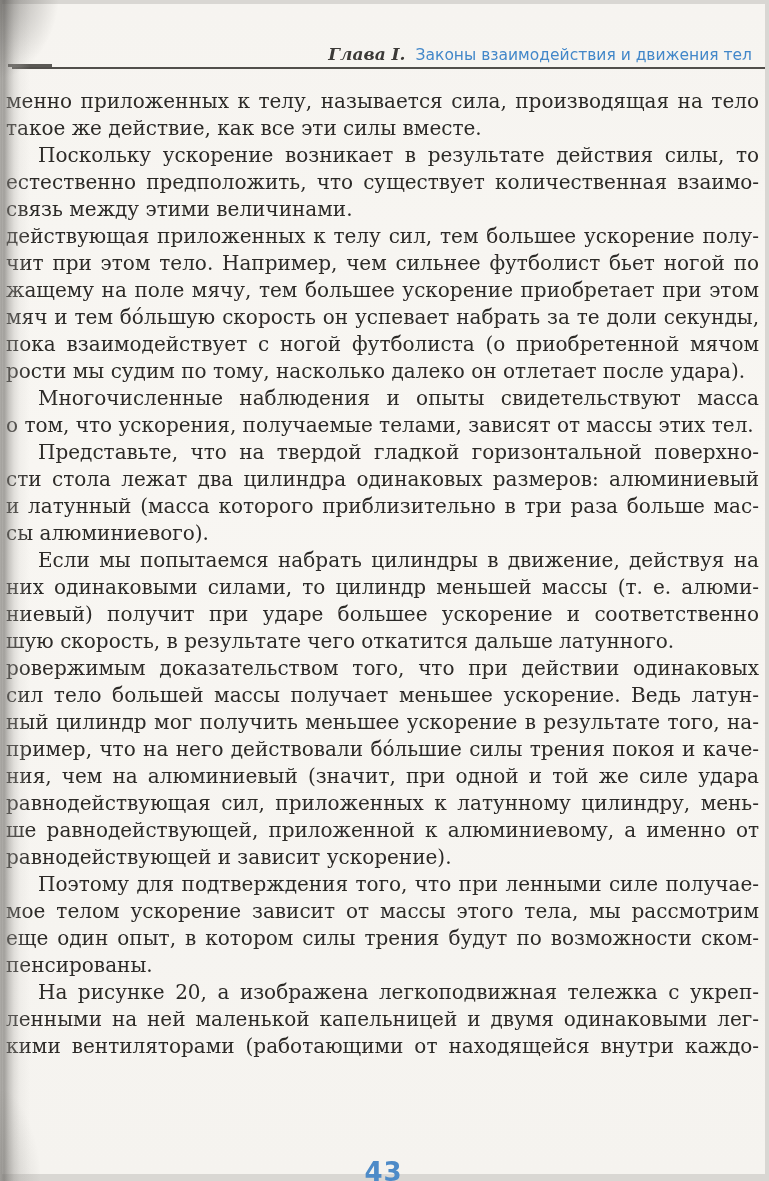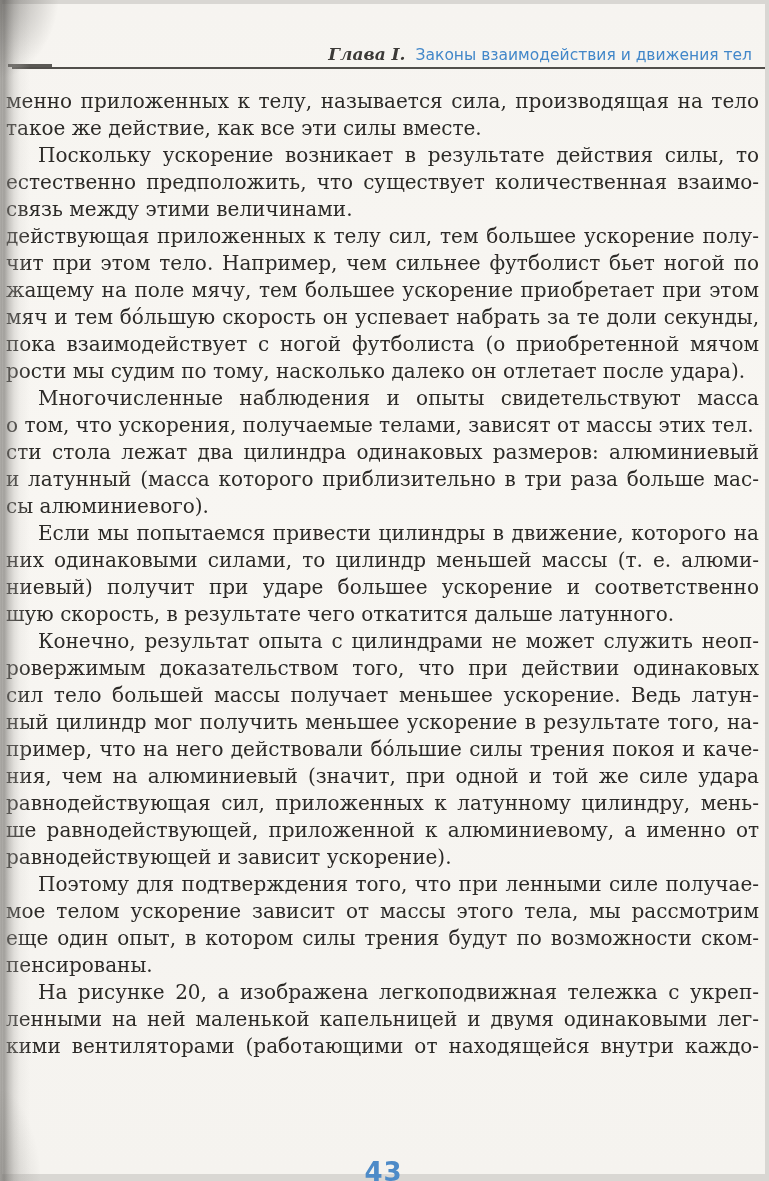--- a/index.html
+++ b/index.html
@@ -107,32 +107,32 @@
         <div class="line">жащему на поле мячу, тем большее ускорение приобретает при этом</div>
         <div class="line">мяч и тем бо́льшую скорость он успевает набрать за те доли секунды,</div>
         <div class="line">пока взаимодействует с ногой футболиста (о приобретенной мячом ско-</div>
         <div class="line last">рости мы судим по тому, насколько далеко он отлетает после удара).</div>
       </div>
       <div class="para">
         <div class="line indent">Многочисленные наблюдения и опыты свидетельствуют масса</div>
         <div class="line last">о том, что ускорения, получаемые телами, зависят от массы этих тел.</div>
       </div>
       <div class="para">
+        <div class="line indent">Представьте, что на твердой гладкой горизонтальной поверхно-</div>
         <div class="line">сти стола лежат два цилиндра одинаковых размеров: алюминиевый</div>
         <div class="line">и латунный (масса которого приблизительно в три раза больше мас-</div>
         <div class="line last">сы алюминиевого).</div>
       </div>
       <div class="para">
-        <div class="line indent">Если мы попытаемся привести цилиндры в движение, которого на</div>
+        <div class="line indent">Если мы попытаемся набрать цилиндры в движение, действуя на</div>
         <div class="line">них одинаковыми силами, то цилиндр меньшей массы (т. е. алюми-</div>
         <div class="line">ниевый) получит при ударе большее ускорение и соответственно бо́ль-</div>
         <div class="line last">шую скорость, в результате чего откатится дальше латунного.</div>
       </div>
       <div class="para">
-        <div class="line indent">Конечно, результат опыта с цилиндрами не может служить неоп-</div>
         <div class="line">ровержимым доказательством того, что при действии одинаковых</div>
         <div class="line">сил тело большей массы получает меньшее ускорение. Ведь латун-</div>
         <div class="line">ный цилиндр мог получить меньшее ускорение в результате того, на-</div>
         <div class="line">пример, что на него действовали бо́льшие силы трения покоя и каче-</div>
         <div class="line">ния, чем на алюминиевый (значит, при одной и той же силе удара</div>
         <div class="line">равнодействующая сил, приложенных к латунному цилиндру, мень-</div>
         <div class="line">ше равнодействующей, приложенной к алюминиевому, а именно от</div>
         <div class="line last">равнодействующей и зависит ускорение).</div>
       </div>
       <div class="para">

